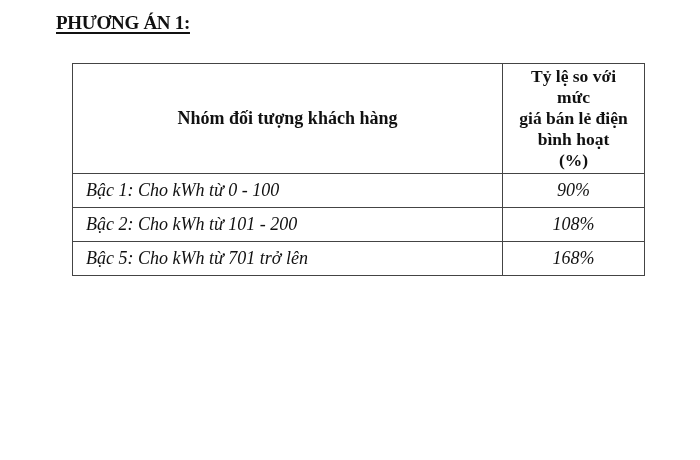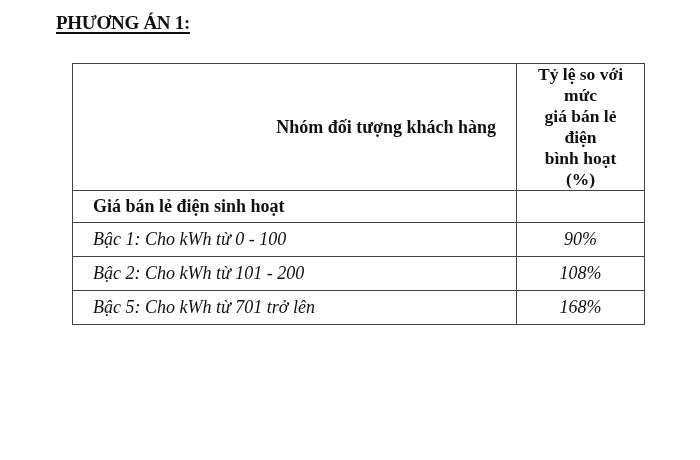--- a/index.html
+++ b/index.html
@@ -1,49 +1,45 @@
 <!DOCTYPE html>
 <html><head>
 <meta charset="utf-8">
 <style>
   html, body { margin: 0; padding: 0; background: #ffffff; }
   body { width: 700px; height: 460px; position: relative; overflow: hidden;
          font-family: "Liberation Serif", "DejaVu Serif", serif; color: #111; }
   .heading { position: absolute; left: 56px; top: 12px; font-size: 19px; font-weight: bold;
              text-decoration: underline; text-underline-offset: 3px; text-decoration-thickness: 2px; letter-spacing: -0.3px; }
   table { position: absolute; left: 72px; top: 63px; width: 573px; border-collapse: collapse; }
-  td { border: 1.5px solid #444; font-size: 18px; padding: 0 20px; }
+  td { border: 1.5px solid #444; font-size: 18px; padding: 0 13px; }
   .c1 { width: 403px; }
   .c2 { text-align: center; }
   .hdr td { height: 109px; font-weight: bold; }
-  .hdr .c1 { text-align: right; }
+  .hdr .c1 { text-align: center; }
   .hdr .c2 { line-height: 21px; font-size: 17.5px; }
   .grp td { height: 31px; font-weight: bold; }
   .tier td { height: 33px; font-style: italic; }
 </style>
 </head>
 <body>
 
 <div class="heading">PHƯƠNG ÁN 1:</div>
 
 <table>
   <tbody>
       <tr class="hdr">
     <td class="c1">Nhóm đối tượng khách hàng</td>
     <td class="c2">
       <div>Tỷ lệ so với mức</div>
       <div>giá bán lẻ điện</div>
       <div>bình hoạt</div>
       <div>(%)</div>
     </td>
   </tr>
-  <tr class="grp">
-    <td class="c1">Giá bán lẻ điện sinh hoạt</td>
-    <td class="c2"></td>
-  </tr>
   <tr class="tier">
     <td class="c1">Bậc 1: Cho kWh từ 0 - 100</td>
     <td class="c2">90%</td>
   </tr>
   <tr class="tier">
     <td class="c1">Bậc 2: Cho kWh từ 101 - 200</td>
     <td class="c2">108%</td>
   </tr>
   <tr class="tier">
     <td class="c1">Bậc 5: Cho kWh từ 701 trở lên</td>

